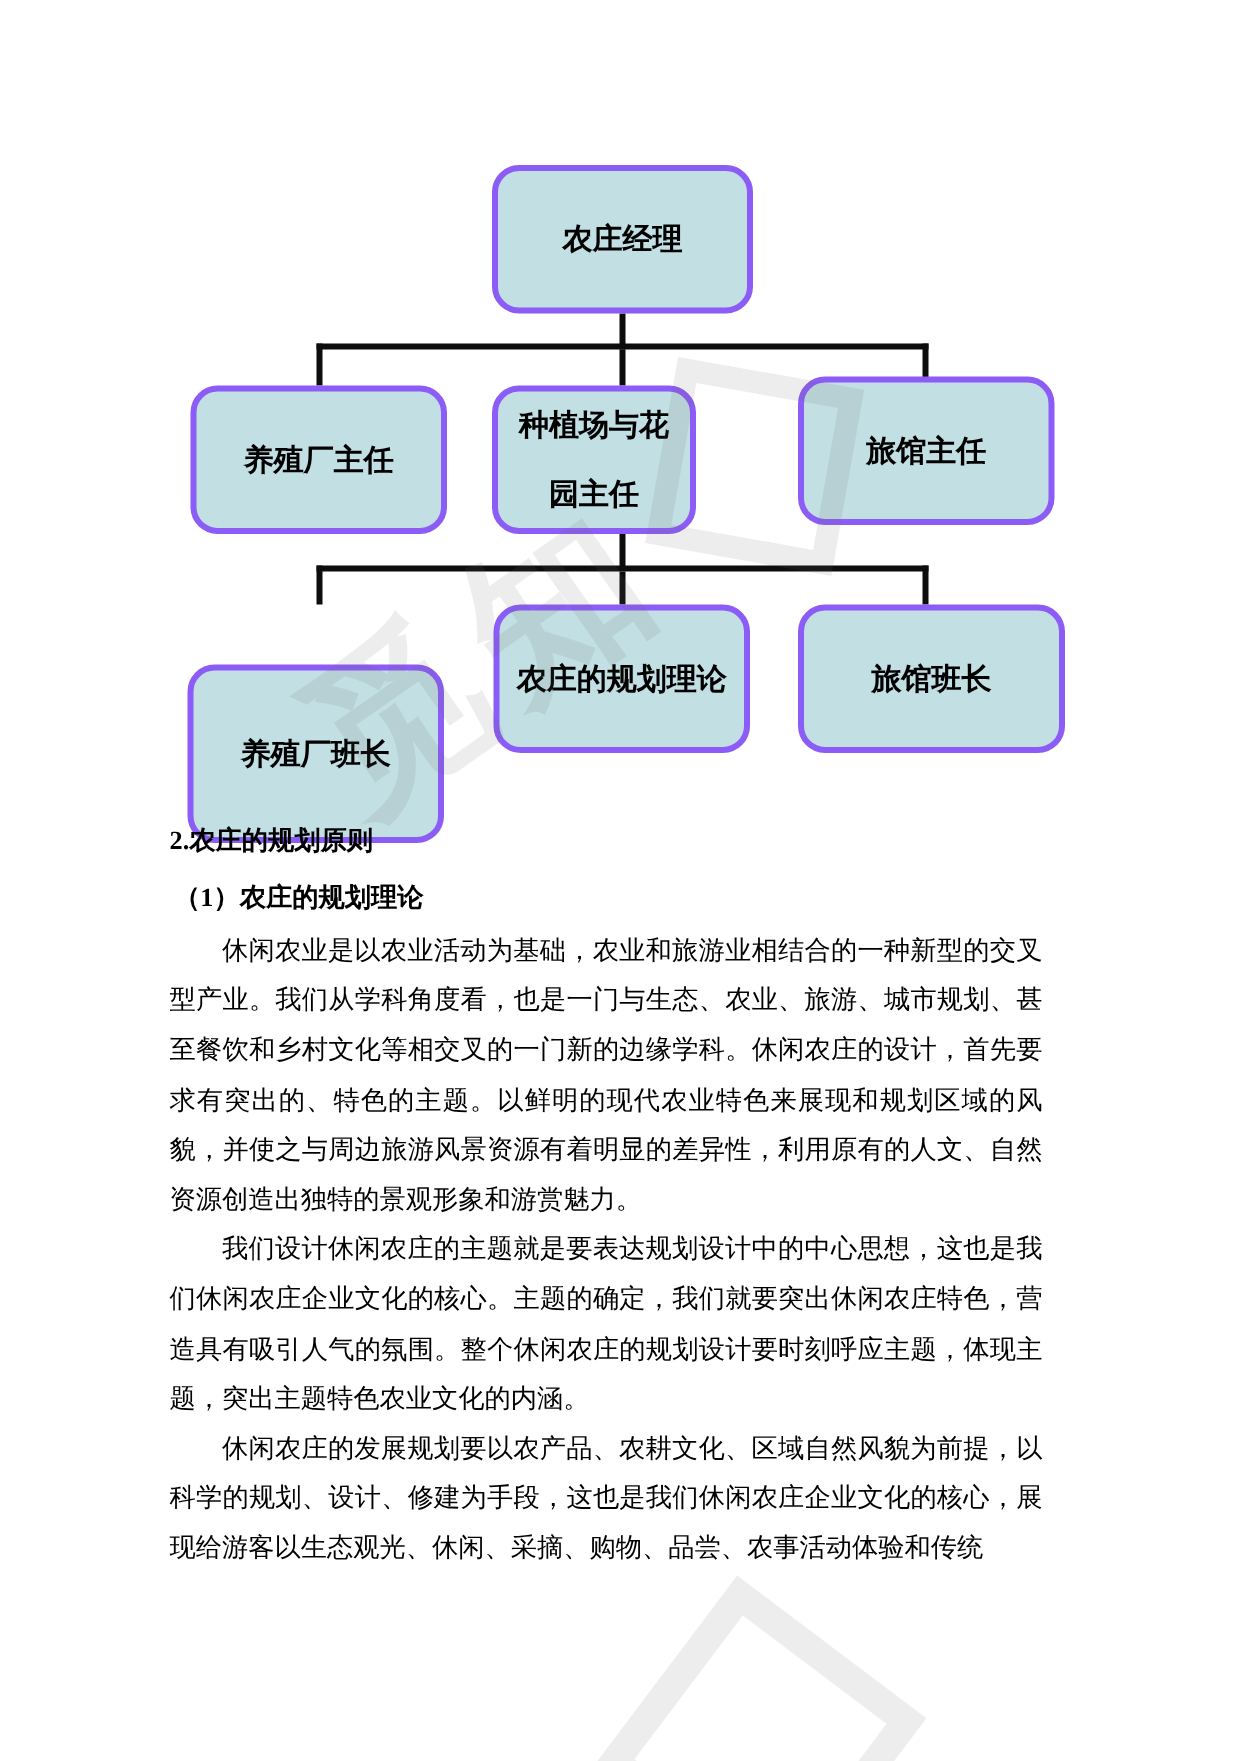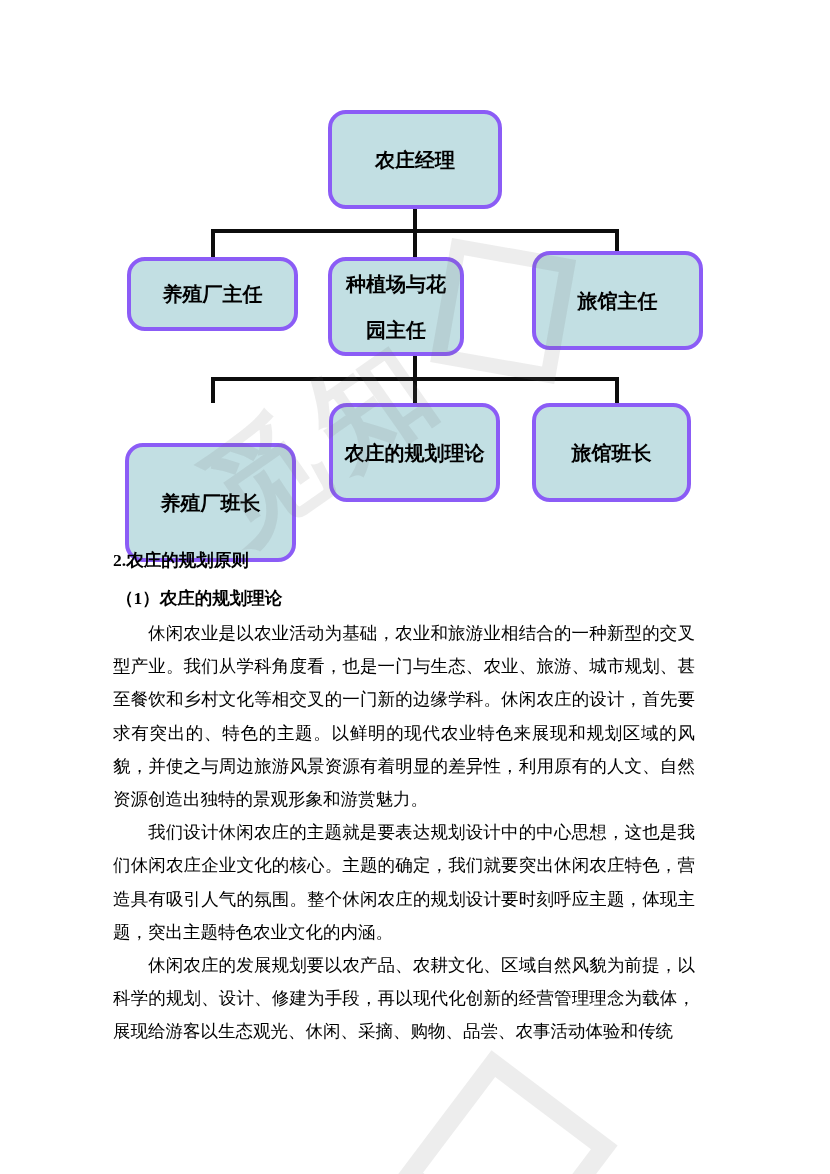--- a/index.html
+++ b/index.html
@@ -26,26 +26,26 @@
     justify-content: center;
     text-align: center;
     font-family: "Liberation Sans", sans-serif;
     font-weight: bold;
     font-size: 20px;
     line-height: 2.3em;
     padding: 0 10px;
     z-index: 2;
   }
   .n-root { left: 328px; top: 110px; width: 174px; height: 99px; }
-  .n-l2-0 { left: 127px; top: 257px; width: 171px; height: 74px; }
+  .n-l2-0 { left: 127px; top: 257px; width: 171px; height: 99px; }
   .n-l2-1 { left: 328px; top: 257px; width: 136px; height: 99px; }
   .n-l2-2 { left: 532px; top: 251px; width: 171px; height: 99px; }
   .n-l3-0 { left: 125px; top: 403px; width: 171px; height: 119px; margin-top: 40px; }
   .n-l3-1 { left: 329px; top: 403px; width: 171px; height: 99px; }
-  .n-l3-2 { left: 532px; top: 403px; width: 159px; height: 99px; }
+  .n-l3-2 { left: 532px; top: 403px; width: 178px; height: 99px; }
 
   .conn { position: absolute; background: #0d0d0d; z-index: 1; }
   .c-stem1  { left: 413px; top: 209px; width: 4px;   height: 24px; }
   .c-h1     { left: 211px; top: 229px; width: 408px; height: 4px;  }
   .c-d1l    { left: 211px; top: 229px; width: 4px;   height: 28px; }
   .c-d1m    { left: 413px; top: 233px; width: 4px;   height: 24px; }
   .c-d1r    { left: 615px; top: 229px; width: 4px;   height: 28px; }
   .c-stem2  { left: 413px; top: 356px; width: 4px;   height: 23px; }
   .c-h2     { left: 211px; top: 377px; width: 408px; height: 4px;  }
   .c-d2l    { left: 211px; top: 377px; width: 4px;   height: 26px; }
@@ -127,21 +127,21 @@
     <div class="node n-l3-0">养殖厂班长</div>
     <div class="node n-l3-1">农庄的规划理论</div>
     <div class="node n-l3-2">旅馆班长</div>
   </div>
 
   <div class="doc-text">
     <div class="doc-heading">2.农庄的规划原则</div>
     <div class="doc-subheading">（1）农庄的规划理论</div>
     <p class="doc-para">休闲农业是以农业活动为基础，农业和旅游业相结合的一种新型的交叉型产业。我们从学科角度看，也是一门与生态、农业、旅游、城市规划、甚至餐饮和乡村文化等相交叉的一门新的边缘学科。休闲农庄的设计，首先要求有突出的、特色的主题。以鲜明的现代农业特色来展现和规划区域的风貌，并使之与周边旅游风景资源有着明显的差异性，利用原有的人文、自然资源创造出独特的景观形象和游赏魅力。</p>
     <p class="doc-para">我们设计休闲农庄的主题就是要表达规划设计中的中心思想，这也是我们休闲农庄企业文化的核心。主题的确定，我们就要突出休闲农庄特色，营造具有吸引人气的氛围。整个休闲农庄的规划设计要时刻呼应主题，体现主题，突出主题特色农业文化的内涵。</p>
-    <p class="doc-para">休闲农庄的发展规划要以农产品、农耕文化、区域自然风貌为前提，以科学的规划、设计、修建为手段，再以现代化创新的经营管理理念为载体，展现给游客以生态观光、休闲、采摘、购物、品尝、农事活动体验和传统</p>
+    <p class="doc-para">休闲农庄的发展规划要以农产品、农耕文化、区域自然风貌为前提，以科学的规划、设计、修建为手段，这也是我们休闲农庄企业文化的核心，展现给游客以生态观光、休闲、采摘、购物、品尝、农事活动体验和传统</p>
   </div>
 
   <div class="watermark wm-center">
     <span class="wm-text">觅知</span>
     <span class="wm-diamond"></span>
   </div>
 
   <div class="watermark wm-bottom">
     <span class="wm-diamond"></span>
   </div>

